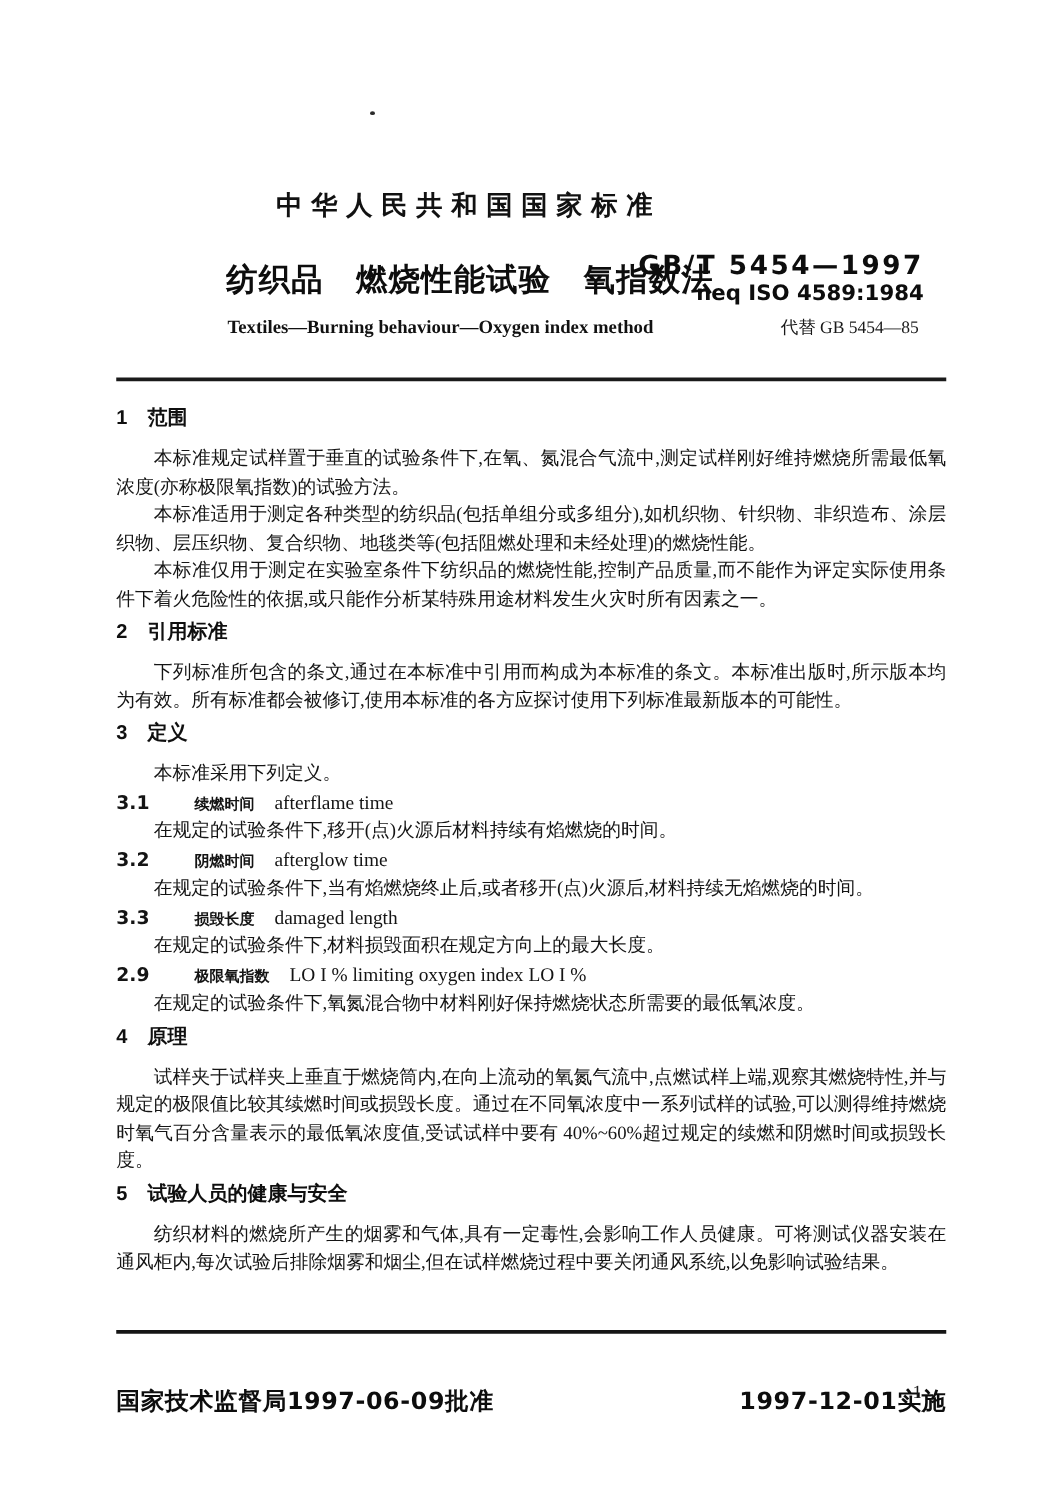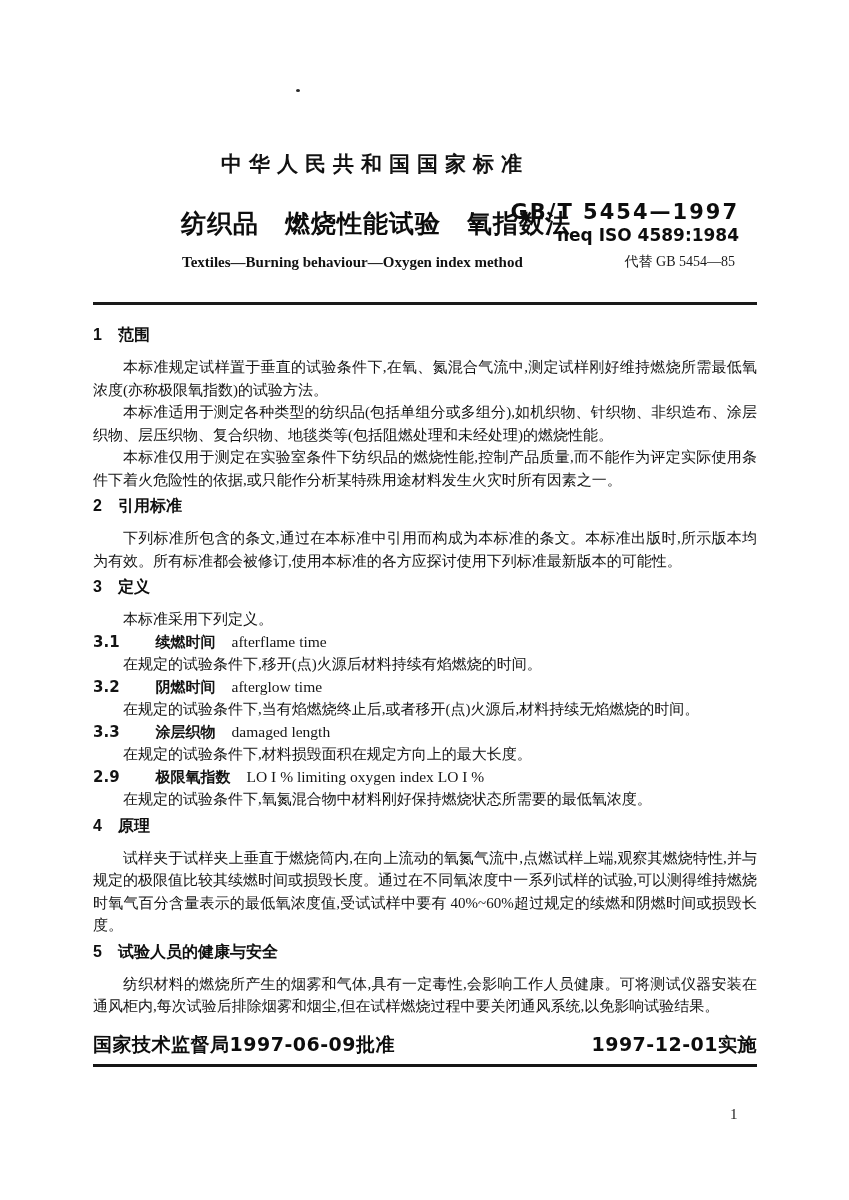--- a/index.html
+++ b/index.html
@@ -76,37 +76,37 @@
   }
   .def-line {
     line-height: 22.5px; white-space: nowrap;
   }
   .def-num {
     font-family: "DejaVu Sans", "Liberation Sans", sans-serif;
     font-weight: 600; font-size: 15px; margin-right: 14px;
   }
   .def-term {
     font-family: Liberation Sans, sans-serif;
-    font-weight: bold; font-size: 15px; margin-right: 16px; padding-left: 22px;
+    font-weight: bold; font-size: 12px; margin-right: 16px; padding-left: 22px;
   }
   .def-en {
     font-family: "Liberation Serif", "DejaVu Serif", serif;
     font-size: 15.5px;
   }
   .def-text {
     line-height: 22.5px; text-indent: 2em; text-align: justify;
     font-family: "Liberation Serif", "DejaVu Serif", serif;
   }
   
   .footer-rule {
     position: absolute; left: 93px; top: 1064px;
     width: 664px; height: 3px; background: #151515;
   }
   .footer-row {
-    position: absolute; left: 93px; top: 1032px; width: 664px;
+    position: absolute; left: 93px; top: 1108px; width: 664px;
     display: flex; justify-content: space-between; align-items: flex-start; text-align: right;
   }
   .footer-approve, .footer-implement {
     font-family: "DejaVu Sans", "Liberation Sans", sans-serif;
     font-weight: bold; font-size: 19px; letter-spacing: 0.5px;
     white-space: nowrap; color: #0d0d0d;
   }
   .page-num {
     position: absolute; left: 730px; top: 1106px;
     font-family: "Liberation Serif", "DejaVu Serif", serif;
@@ -161,21 +161,21 @@
         <span class="def-num">3.1</span><span class="def-term">续燃时间</span><span class="def-en">afterflame time</span>
       </div>
       <p class="def-text">在规定的试验条件下,移开(点)火源后材料持续有焰燃烧的时间。</p>
 
       <div class="def-line">
         <span class="def-num">3.2</span><span class="def-term">阴燃时间</span><span class="def-en">afterglow time</span>
       </div>
       <p class="def-text">在规定的试验条件下,当有焰燃烧终止后,或者移开(点)火源后,材料持续无焰燃烧的时间。</p>
 
       <div class="def-line">
-        <span class="def-num">3.3</span><span class="def-term">涂层织物</span><span class="def-en">damaged length</span>
+        <span class="def-num">3.3</span><span class="def-term">损毁长度</span><span class="def-en">damaged length</span>
       </div>
       <p class="def-text">在规定的试验条件下,材料损毁面积在规定方向上的最大长度。</p>
 
       <div class="def-line">
         <span class="def-num">2.9</span><span class="def-term">极限氧指数</span><span class="def-en">LO I % limiting oxygen index LO I %</span>
       </div>
       <p class="def-text">在规定的试验条件下,氧氮混合物中材料刚好保持燃烧状态所需要的最低氧浓度。</p>
     </section>
 
     <section>

